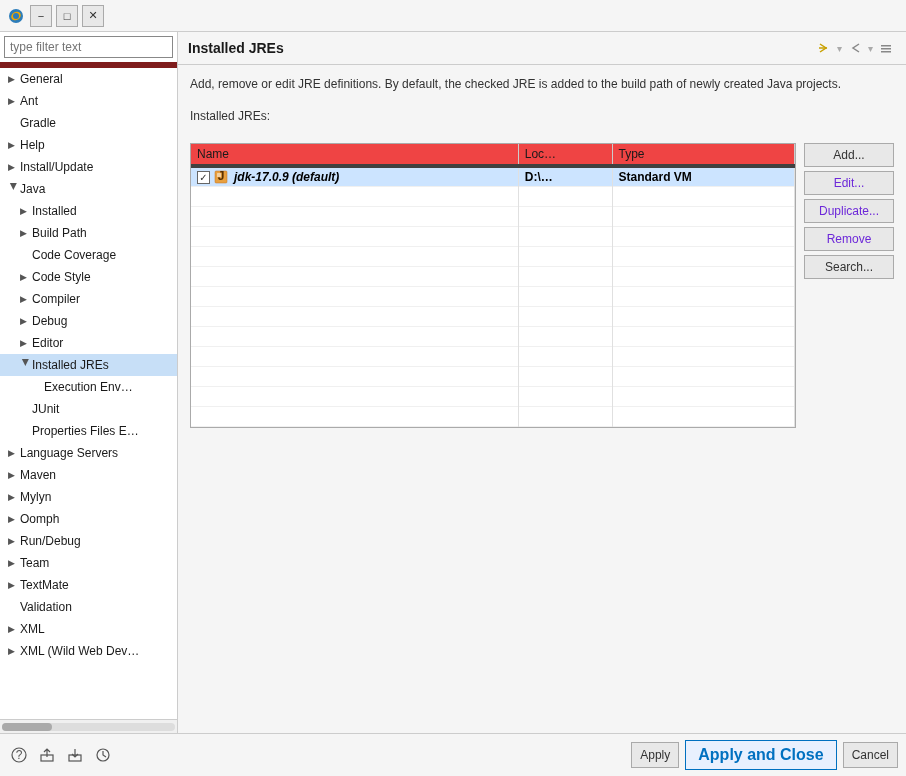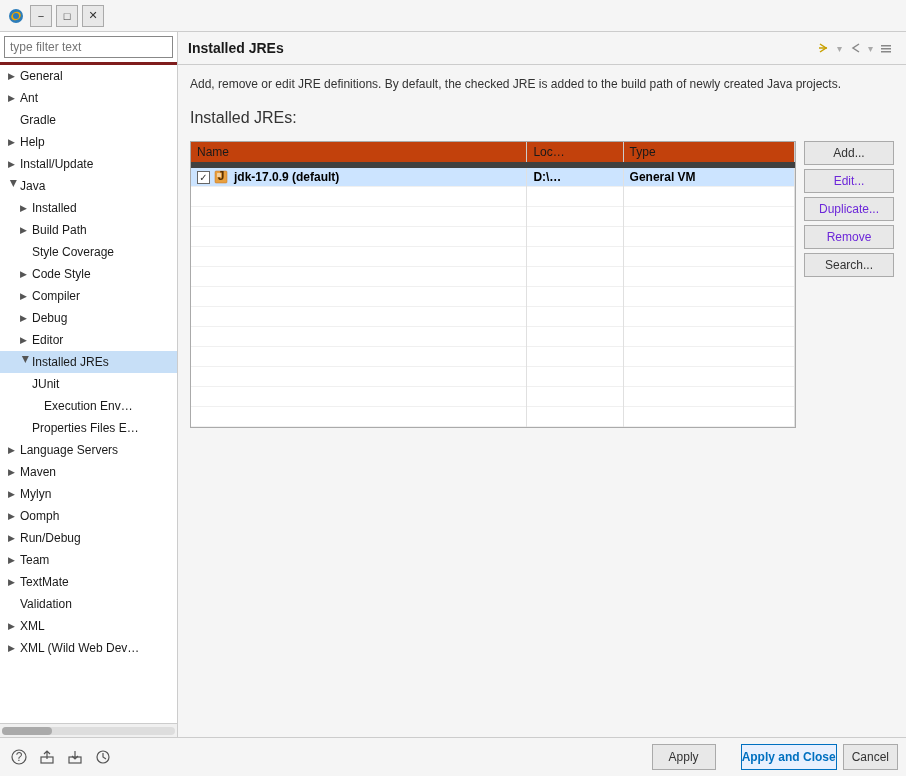--- a/index.html
+++ b/index.html
@@ -35,21 +35,21 @@
     .left-panel {
       width: 178px;
       background: #fff;
       border-right: 1px solid #ccc;
       display: flex;
       flex-direction: column;
       flex-shrink: 0;
     }
     .filter-box {
       padding: 4px;
-      border-bottom: 3px solid #7f1d1d;
+      border-bottom: 6px solid #7f1d1d;
     }
     .filter-input {
       width: 100%;
       border: 1px solid #888;
       padding: 3px 5px;
       font-size: 12px;
       color: #aaa;
       outline: none;
     }
 
@@ -130,38 +130,38 @@
       color: #c8a000; font-size: 13px;
     }
     .hdr-icon-sep { color: #aaa; font-size: 10px; }
 
     .panel-body {
       flex: 1;
       padding: 10px 12px;
       overflow-y: auto;
     }
     .description-text { font-size: 12px; color: #333; line-height: 1.5; margin-bottom: 16px; }
-    .installed-label { font-size: 16px; margin-bottom: 14px; color: #333; }
+    .installed-label { font-size: 12px; margin-bottom: 20px; color: #333; }
 
     .table-area {
       display: flex;
       gap: 8px;
     }
     .jre-table-wrapper {
       flex: 1;
       border: 1px solid #aaa;
       background: #fff;
     }
     .jre-table {
       width: 100%;
       border-collapse: collapse;
     }
     .jre-table thead tr {
-      background: #c2410c;
-      border-bottom: 6px solid #404040;
+      background: #ef4444;
+      border-bottom: 4px solid #404040;
     }
     .jre-table th {
       text-align: left;
       padding: 3px 6px;
       border-right: 1px solid #ccc;
       font-weight: normal;
       color: #1a1a1a;
       font-size: 12px;
     }
     .jre-table td {
@@ -186,21 +186,21 @@
       display: inline-flex; align-items: center; justify-content: center;
       font-size: 10px; color: #333;
       flex-shrink: 0;
     }
     .jre-icon {
       width: 14px; height: 14px;
       display: inline-block;
       margin-right: 2px;
       vertical-align: middle;
     }
-    .bold-text { font-weight: bold; }
+    .bold-text { font-weight: bold; font-style: italic; }
 
     .side-buttons {
       display: flex;
       flex-direction: column;
       gap: 4px;
       width: 90px;
       flex-shrink: 0;
     }
     .side-btn {
       width: 100%;
@@ -227,36 +227,35 @@
     .bottom-left-icons { display: flex; gap: 6px; align-items: center; }
     .bottom-icon-btn {
       width: 22px; height: 22px;
       border: none; background: transparent;
       cursor: pointer; display: flex; align-items: center; justify-content: center;
       color: #555; font-size: 13px;
     }
 
     .bottom-right-buttons { display: flex; gap: 6px; align-items: center; }
     .apply-btn {
-      padding: 5px 16px;
+      padding: 5px 8px;
       border: 1px solid #aaa;
       background: #e8e8e8;
       cursor: pointer;
       font-size: 12px;
       color: #333;
     }
     .apply-close-btn {
-      padding: 5px 0;
+      padding: 5px 12px;
       border: 1px solid #0070c0;
       background: #e8f0fe;
       cursor: pointer;
-      font-size: 12px;
+      font-size: 16px;
       color: #0070c0;
       font-weight: bold;
-      margin-left: 19px;
     }
     .cancel-btn {
       padding: 5px 8px;
       border: 1px solid #aaa;
       background: #e8e8e8;
       cursor: pointer;
       font-size: 12px;
       color: #333;
     }
 
@@ -315,21 +314,21 @@
         <div class="tree-item indent1">
           <span class="arrow ">▶</span>
           <span class="label">Installed</span>
         </div>
         <div class="tree-item indent1">
           <span class="arrow ">▶</span>
           <span class="label">Build Path</span>
         </div>
         <div class="tree-item indent1">
           <span class="arrow">&nbsp;</span>
-          <span class="label">Style Coverage</span>
+          <span class="label">Code Coverage</span>
         </div>
         <div class="tree-item indent1">
           <span class="arrow ">▶</span>
           <span class="label">Code Style</span>
         </div>
         <div class="tree-item indent1">
           <span class="arrow ">▶</span>
           <span class="label">Compiler</span>
         </div>
         <div class="tree-item indent1">
@@ -337,27 +336,27 @@
           <span class="label">Debug</span>
         </div>
         <div class="tree-item indent1">
           <span class="arrow ">▶</span>
           <span class="label">Editor</span>
         </div>
         <div class="tree-item indent1 selected">
           <span class="arrow expanded">▶</span>
           <span class="label">Installed JREs</span>
         </div>
-        <div class="tree-item indent1">
-          <span class="arrow">&nbsp;</span>
-          <span class="label">JUnit</span>
-        </div>
         <div class="tree-item indent2">
           <span class="arrow">&nbsp;</span>
           <span class="label">Execution Env…</span>
+        </div>
+        <div class="tree-item indent1">
+          <span class="arrow">&nbsp;</span>
+          <span class="label">JUnit</span>
         </div>
         <div class="tree-item indent1">
           <span class="arrow">&nbsp;</span>
           <span class="label">Properties Files E…</span>
         </div>
         <div class="tree-item ">
           <span class="arrow ">▶</span>
           <span class="label">Language Servers</span>
         </div>
         <div class="tree-item ">
@@ -453,21 +452,21 @@
                     <span class="checkbox-icon">✓</span>
                     <svg class="jre-icon" width="14" height="14" viewBox="0 0 14 14">
                       <rect x="1" y="1" width="12" height="12" rx="1" fill="#e8a040" stroke="#c07020" stroke-width="0.5"></rect>
                       <rect x="3" y="3" width="4" height="4" rx="0.5" fill="#fff" opacity="0.5"></rect>
                       <text x="7" y="10" font-size="5" text-anchor="middle" fill="#5a3000" font-weight="bold">J</text>
                     </svg>
                     <span class="bold-text">jdk-17.0.9 (default)</span>
                   </div>
                 </td>
                 <td><strong>D:\…</strong></td>
-                <td><strong>General VM</strong></td>
+                <td><strong>Standard VM</strong></td>
               </tr>
               <tr class="empty-rows">
                   <td></td>
                   <td></td>
                   <td></td>
                 </tr>
               <tr class="empty-rows">
                   <td></td>
                   <td></td>
                   <td></td>

